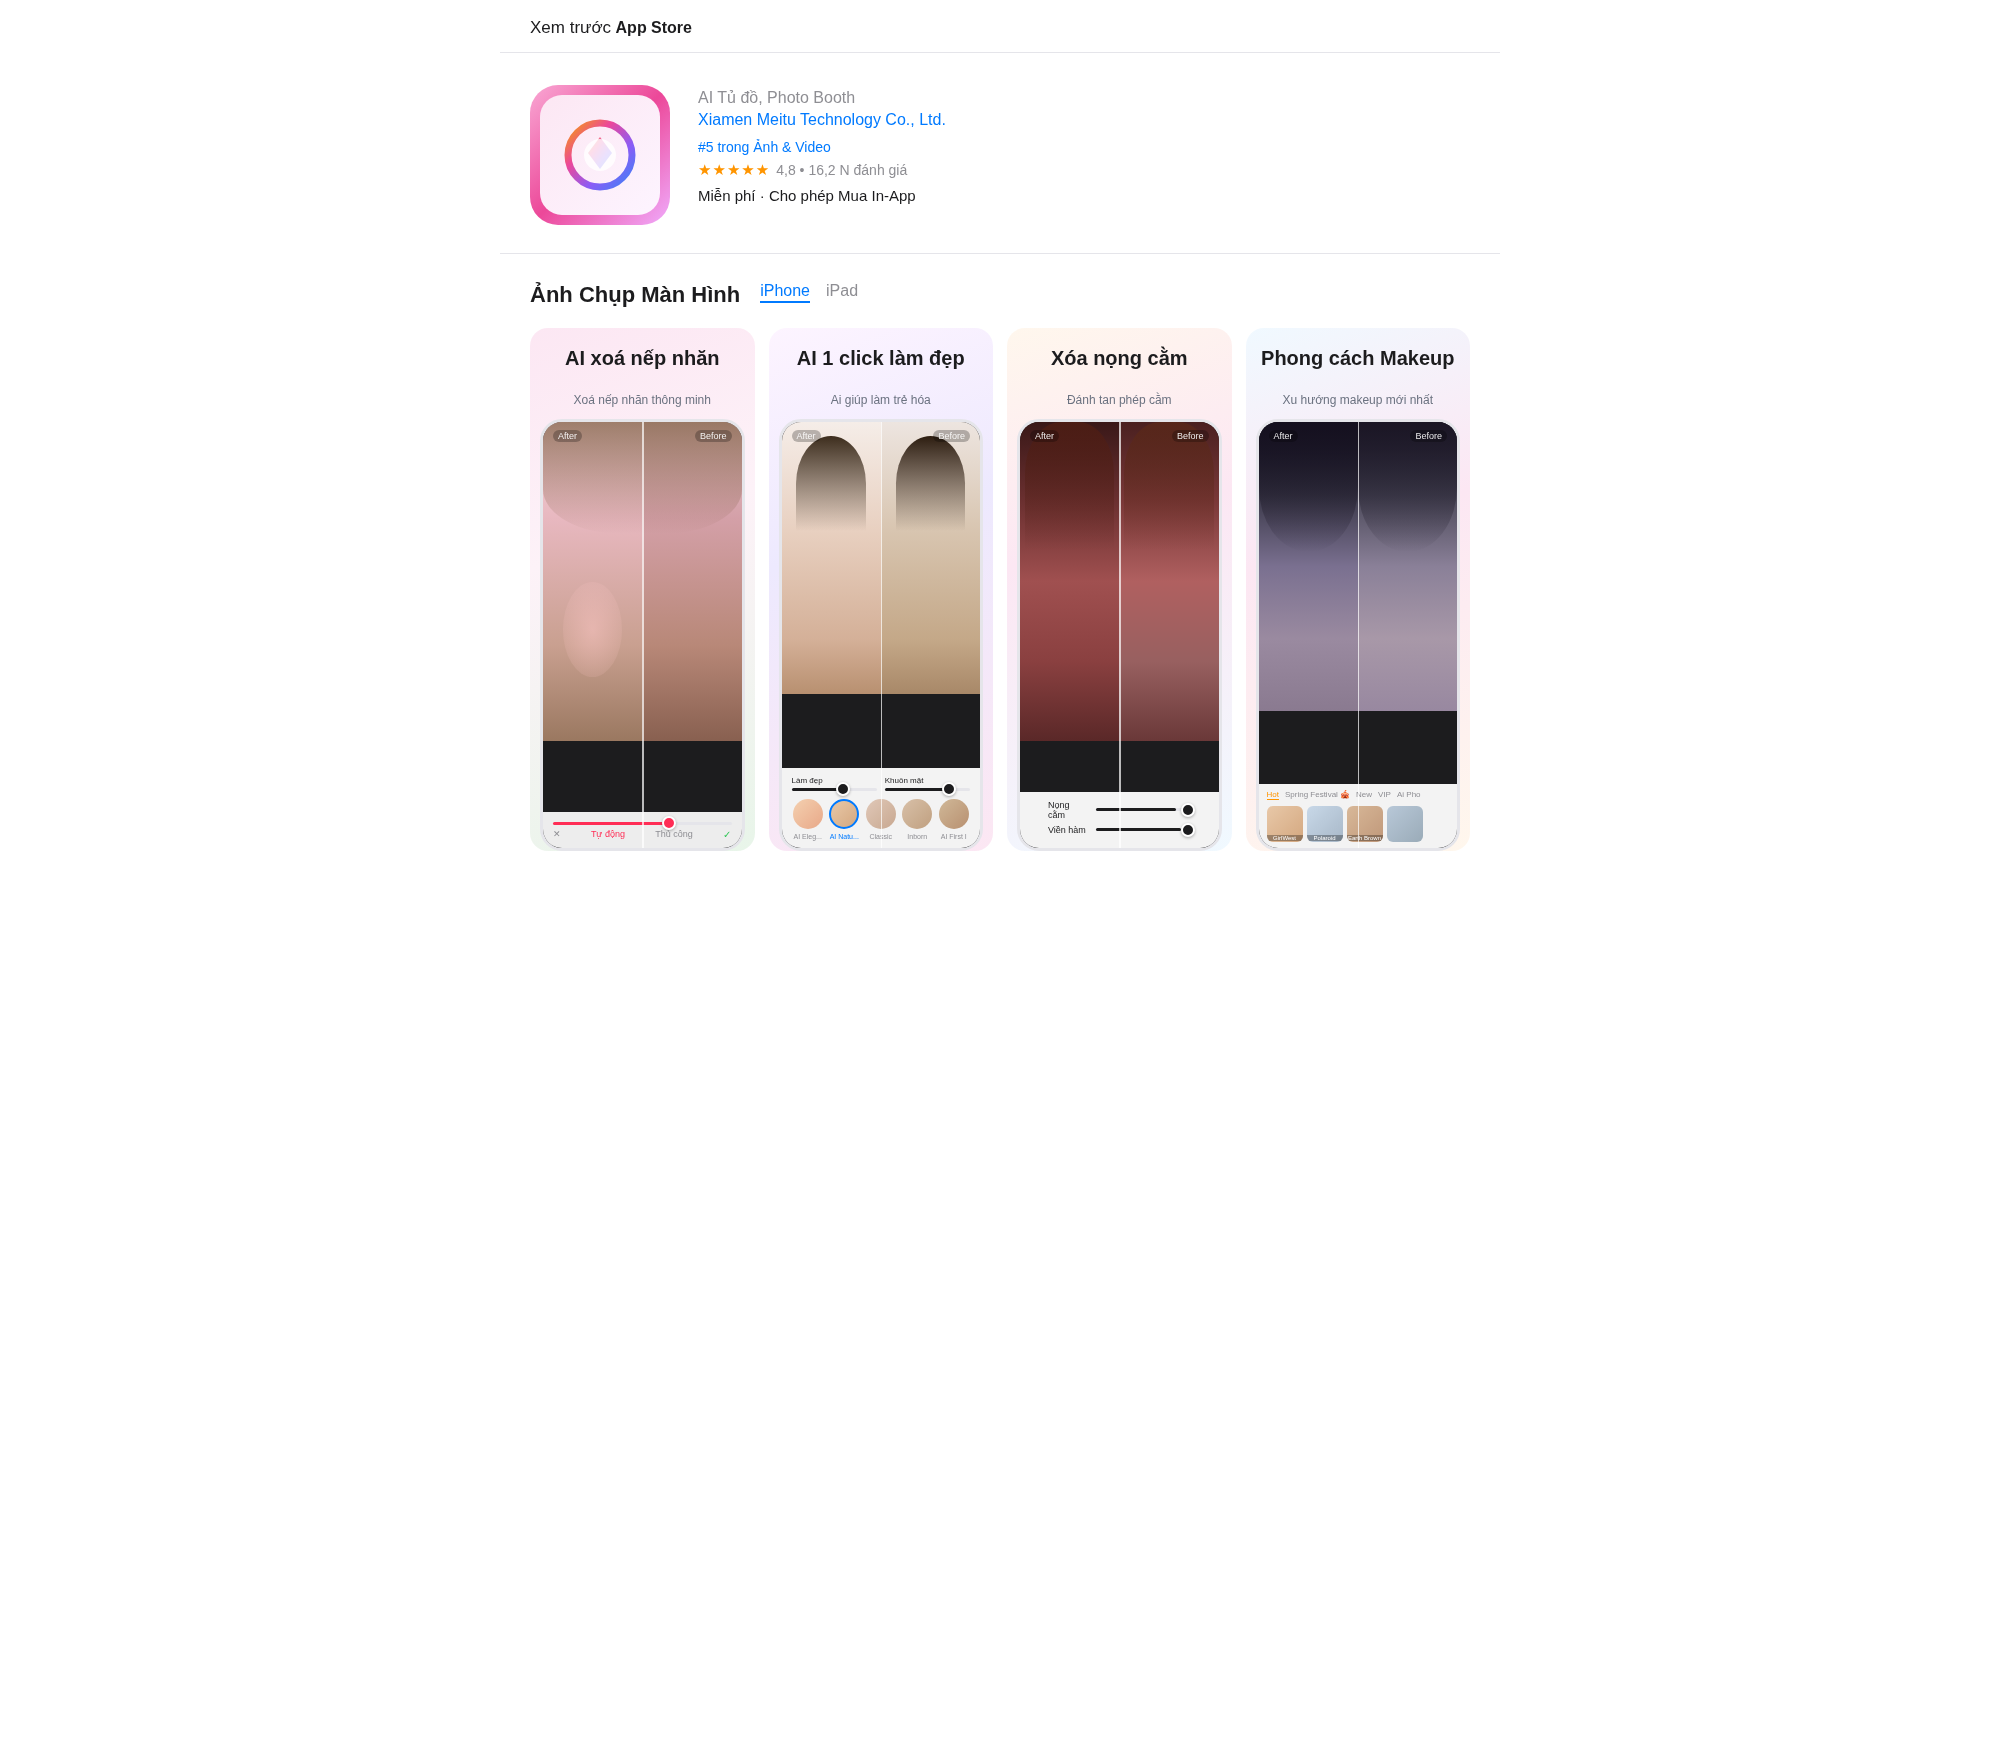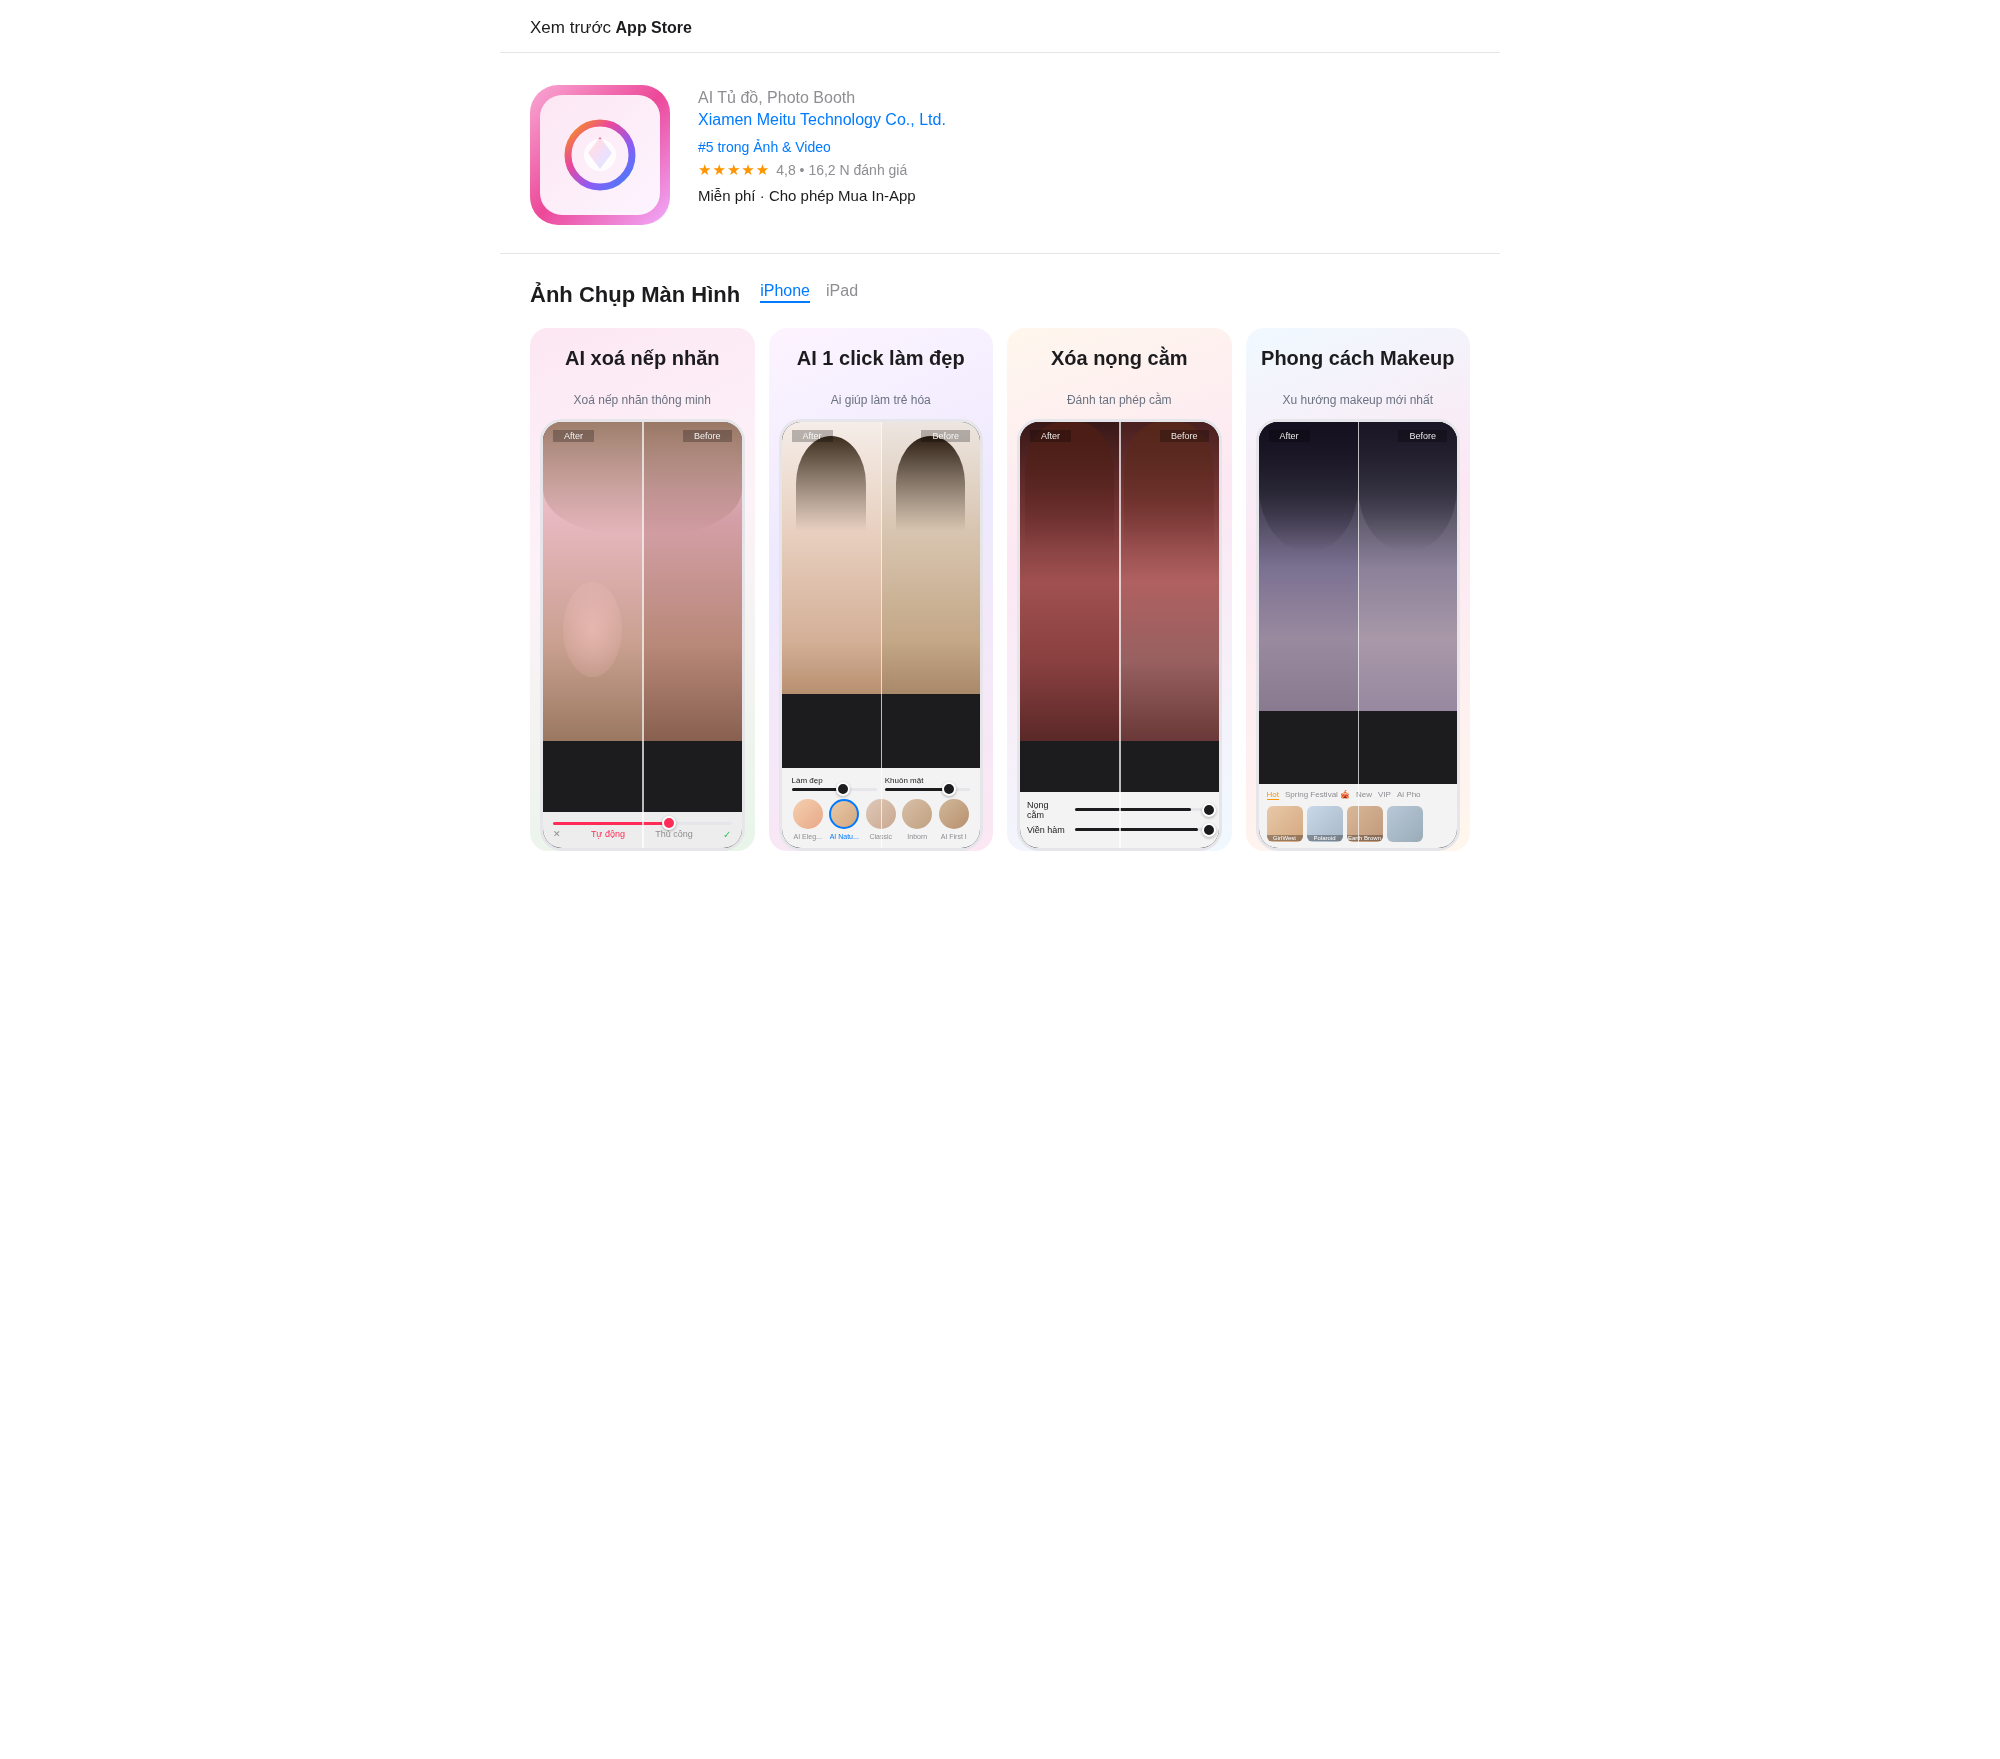--- a/index.html
+++ b/index.html
@@ -203,22 +203,22 @@
       right: 0;
       display: flex;
       justify-content: space-between;
       padding: 0 10px;
       z-index: 10;
     }
     .ab-label {
       font-size: 9px;
       color: rgba(255,255,255,0.9);
       background: rgba(0,0,0,0.25);
-      padding: 1px 11px;
-      border-radius: 0;
+      padding: 1px 5px;
+      border-radius: 6px;
     }
 
     
     .bottom-controls-1 {
       background: rgba(255,255,255,0.92);
       padding: 6px 10px 8px;
       position: absolute;
       bottom: 0;
       left: 0;
       right: 0;
@@ -317,21 +317,21 @@
     .face-label-text {
       font-size: 7px;
       color: #8e8e93;
       text-align: center;
       width: 30px;
     }
 
     
     .bottom-controls-3 {
       background: rgba(255,255,255,0.95);
-      padding: 8px 7px;
+      padding: 8px 28px;
       position: absolute;
       bottom: 0;
       left: 0;
       right: 0;
     }
     .slider-labeled-row {
       display: flex;
       align-items: center;
       gap: 8px;
       margin-bottom: 5px;

